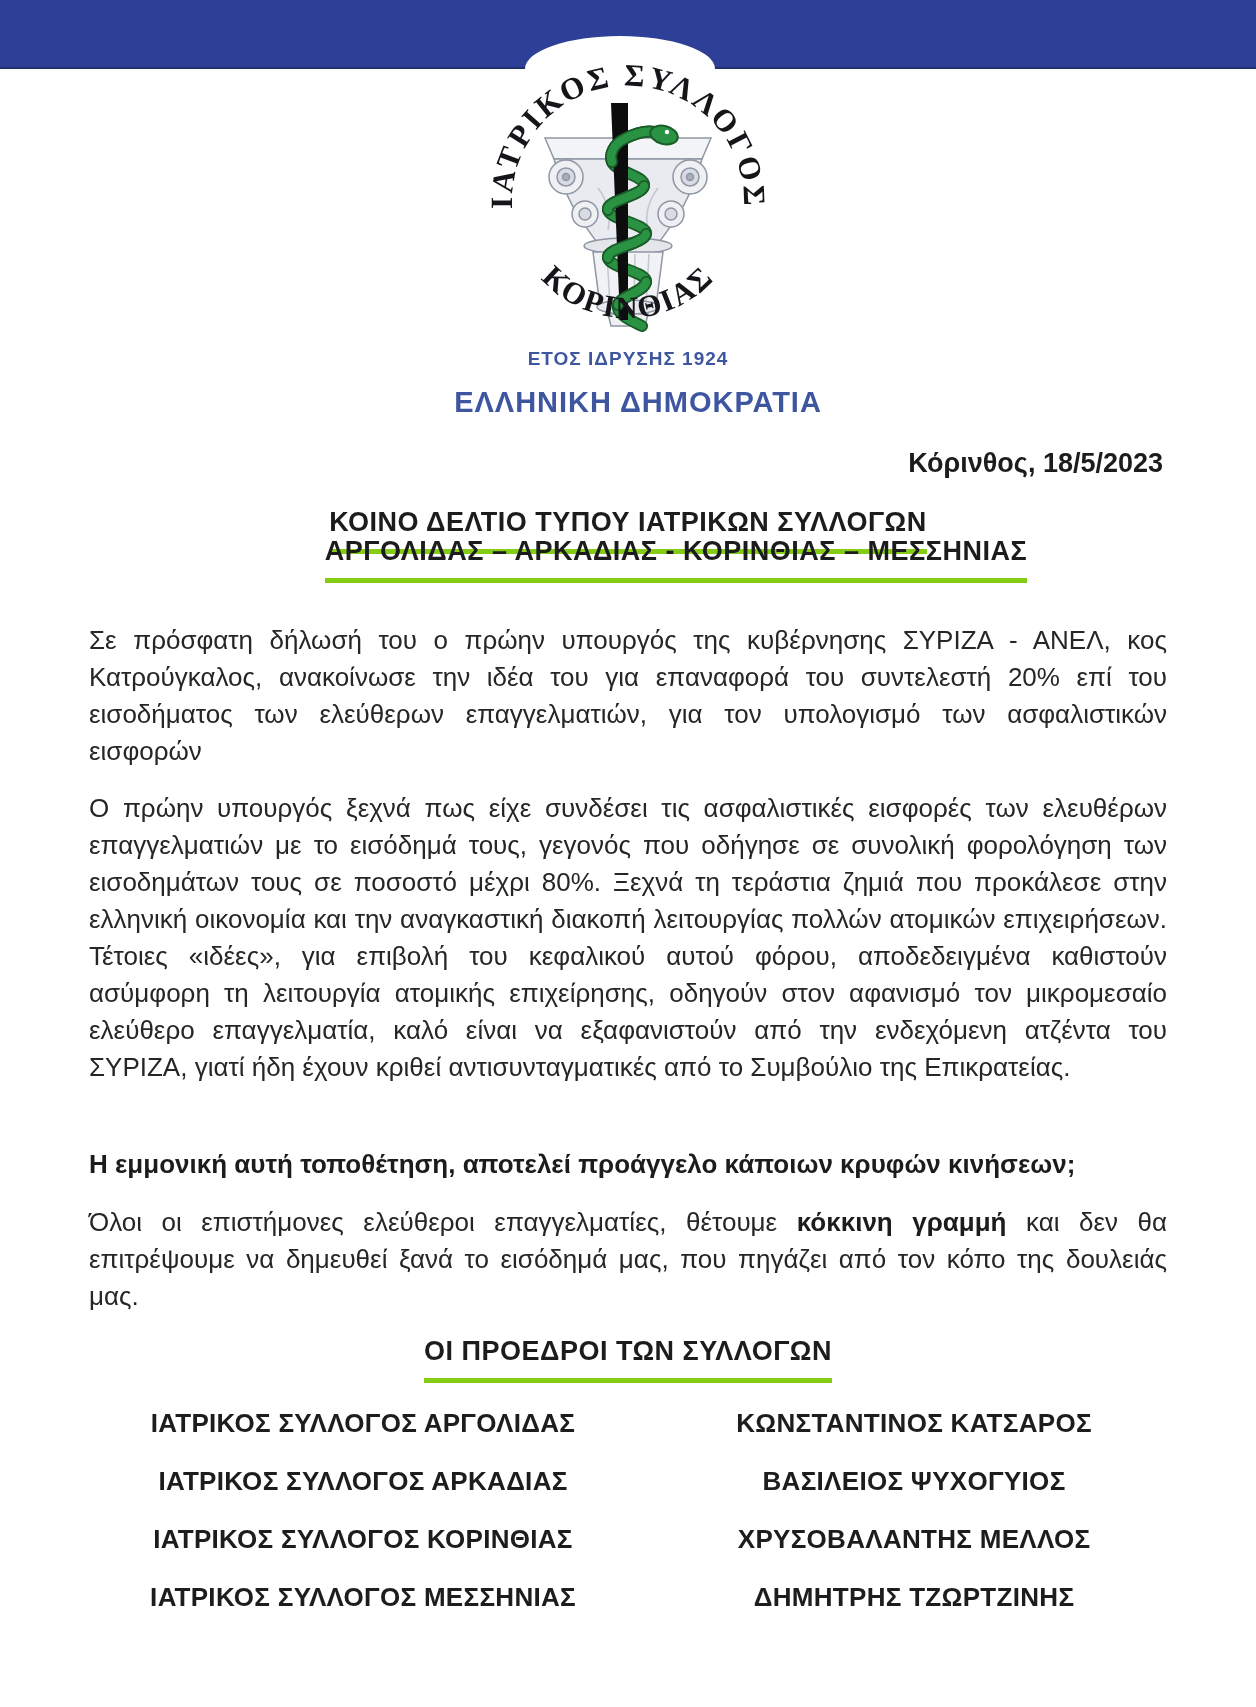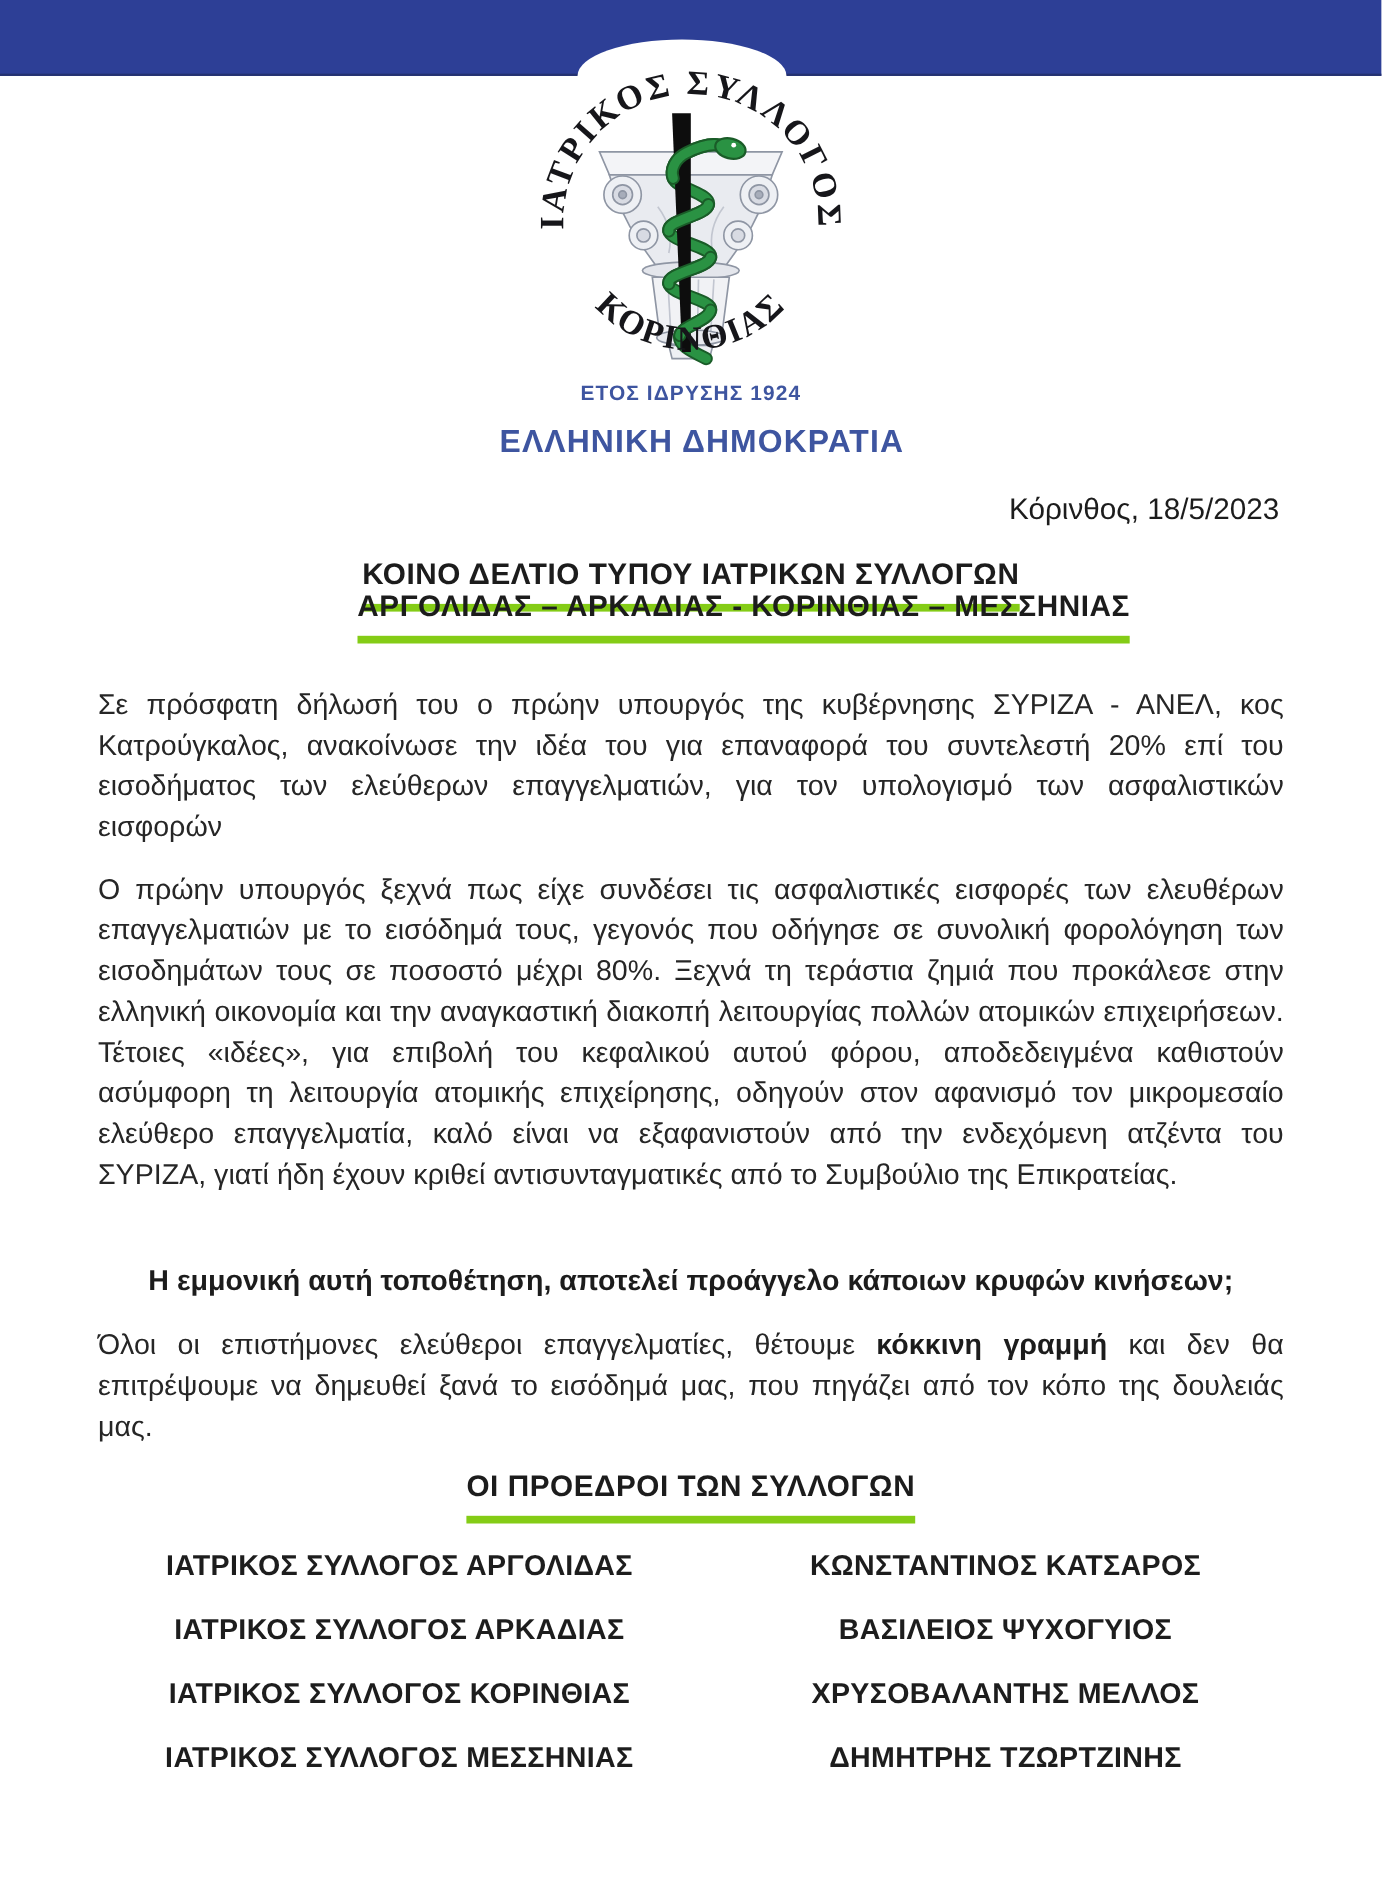--- a/index.html
+++ b/index.html
@@ -29,39 +29,39 @@
   .blue-line{
     position:absolute;left:0;width:1256px;text-align:center;
     color:#3e55a0;font-weight:700;letter-spacing:1px;
   }
   .founding{top:348px;font-size:19px;}
   .state{top:386px;font-size:29px;margin-left:10px;}
 
   
   .date-line{
     position:absolute;top:448px;right:93px;
-    font-size:27px;font-weight:400;color:#1c1c1c;
+    font-size:27px;font-weight:700;color:#1c1c1c;
   }
   .centered-head{
     position:absolute;left:0;width:1256px;text-align:center;
     font-size:27px;font-weight:700;color:#1c1c1c;letter-spacing:.5px;
   }
   .doc-title{top:507px;}
   .doc-subtitle{top:536px;margin-left:48px;}
   .presidents-heading{top:1336px;}
-  .u{border-bottom:7px solid #84cc16;padding-bottom:12px;}
+  .u{border-bottom:5px solid #84cc16;padding-bottom:12px;}
 
   .body-par{
     position:absolute;left:89px;width:1078px;margin:0;
     font-size:26px;line-height:37px;color:#262626;
     text-align:justify;
   }
   .p1{top:622px;}
   .p2{top:790px;}
-  .bold-line{top:1146px;font-weight:700;text-align:center;color:#1c1c1c;}
+  .bold-line{top:1146px;font-weight:700;text-align:left;color:#1c1c1c;}
   .p3{top:1204px;}
   .p3 b{color:#1c1c1c;}
 
   
   .presidents-table{
     position:absolute;left:89px;top:1394px;width:1078px;
   }
   .prow{display:flex;height:58px;align-items:center;gap:24px;}
   .pcell{font-weight:700;font-size:26px;color:#1d1d1d;text-align:center;letter-spacing:.3px;}
   .pcell.assoc{width:52%;}

